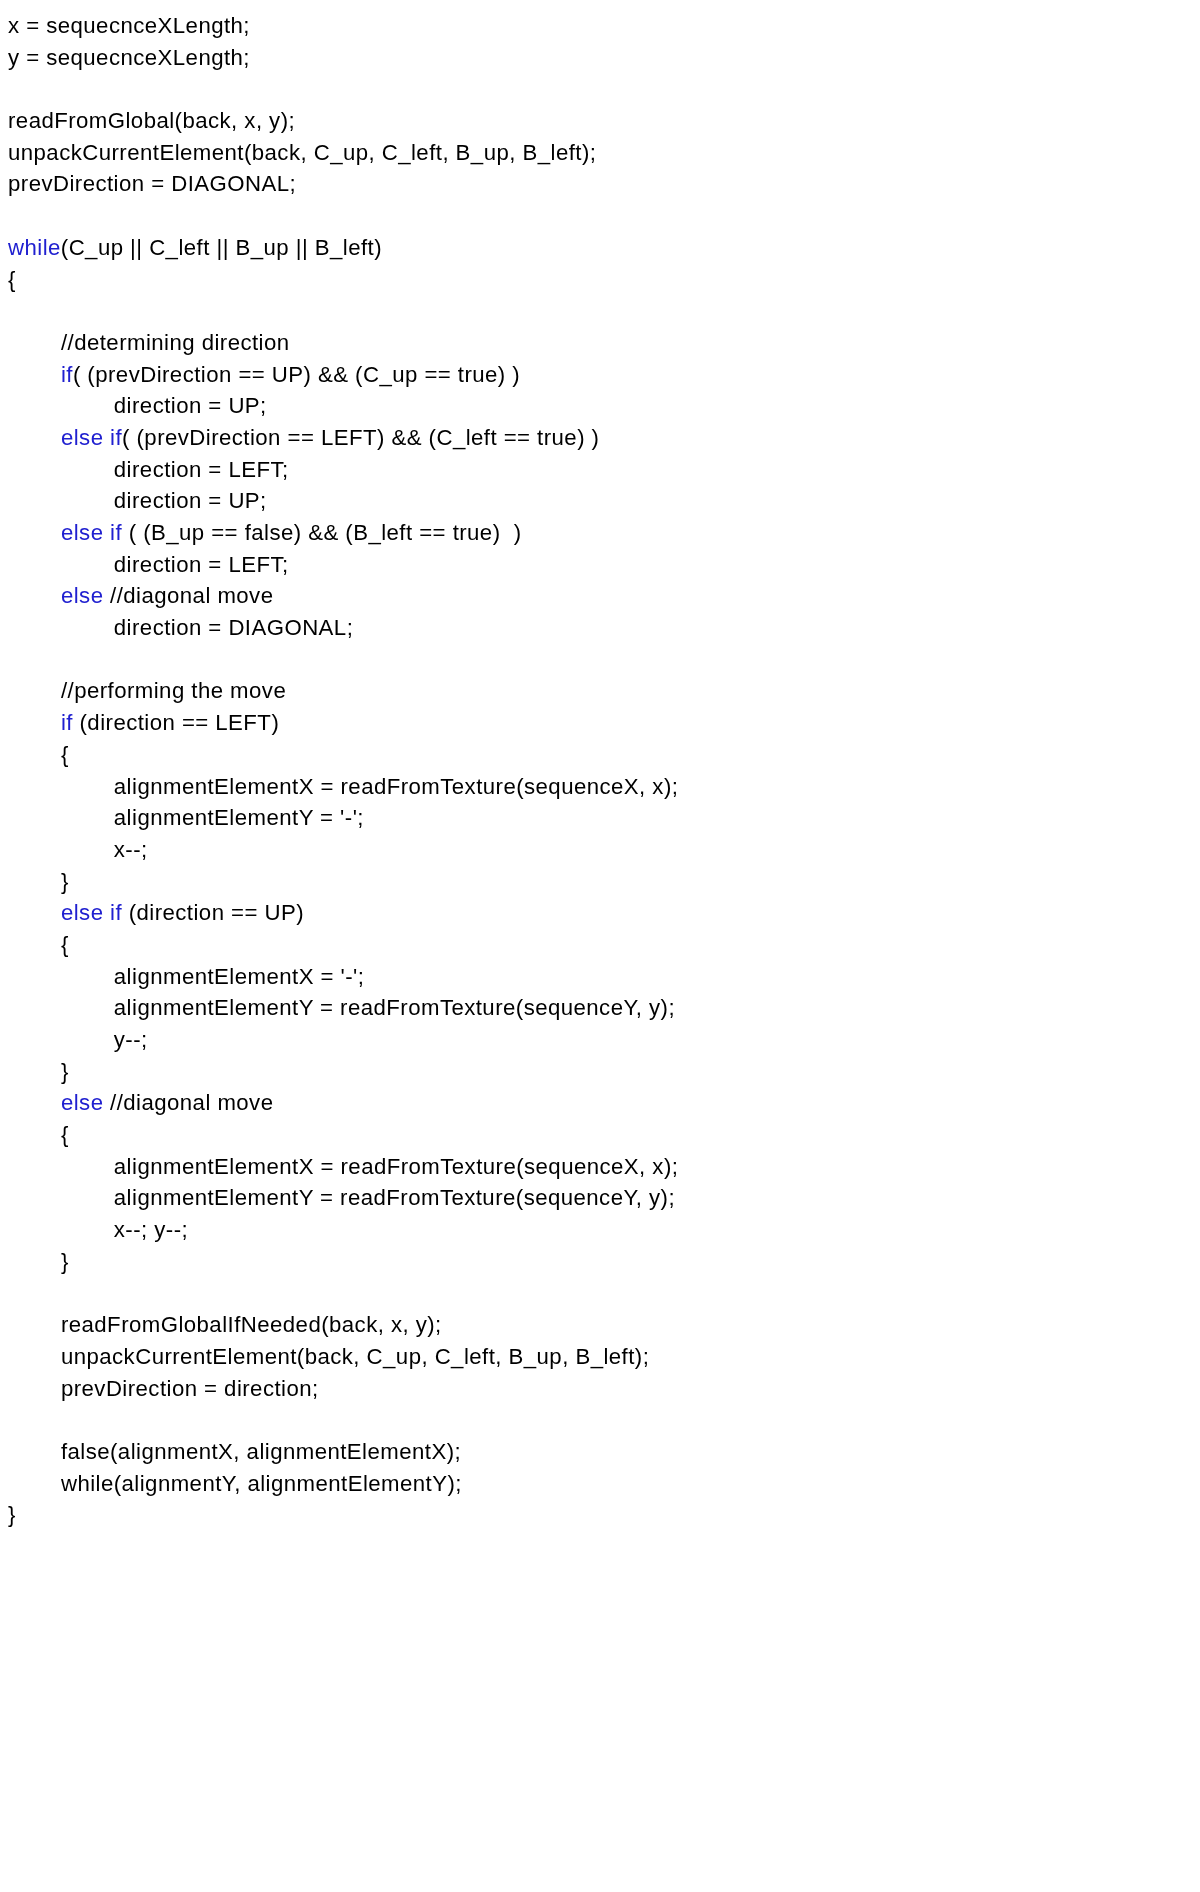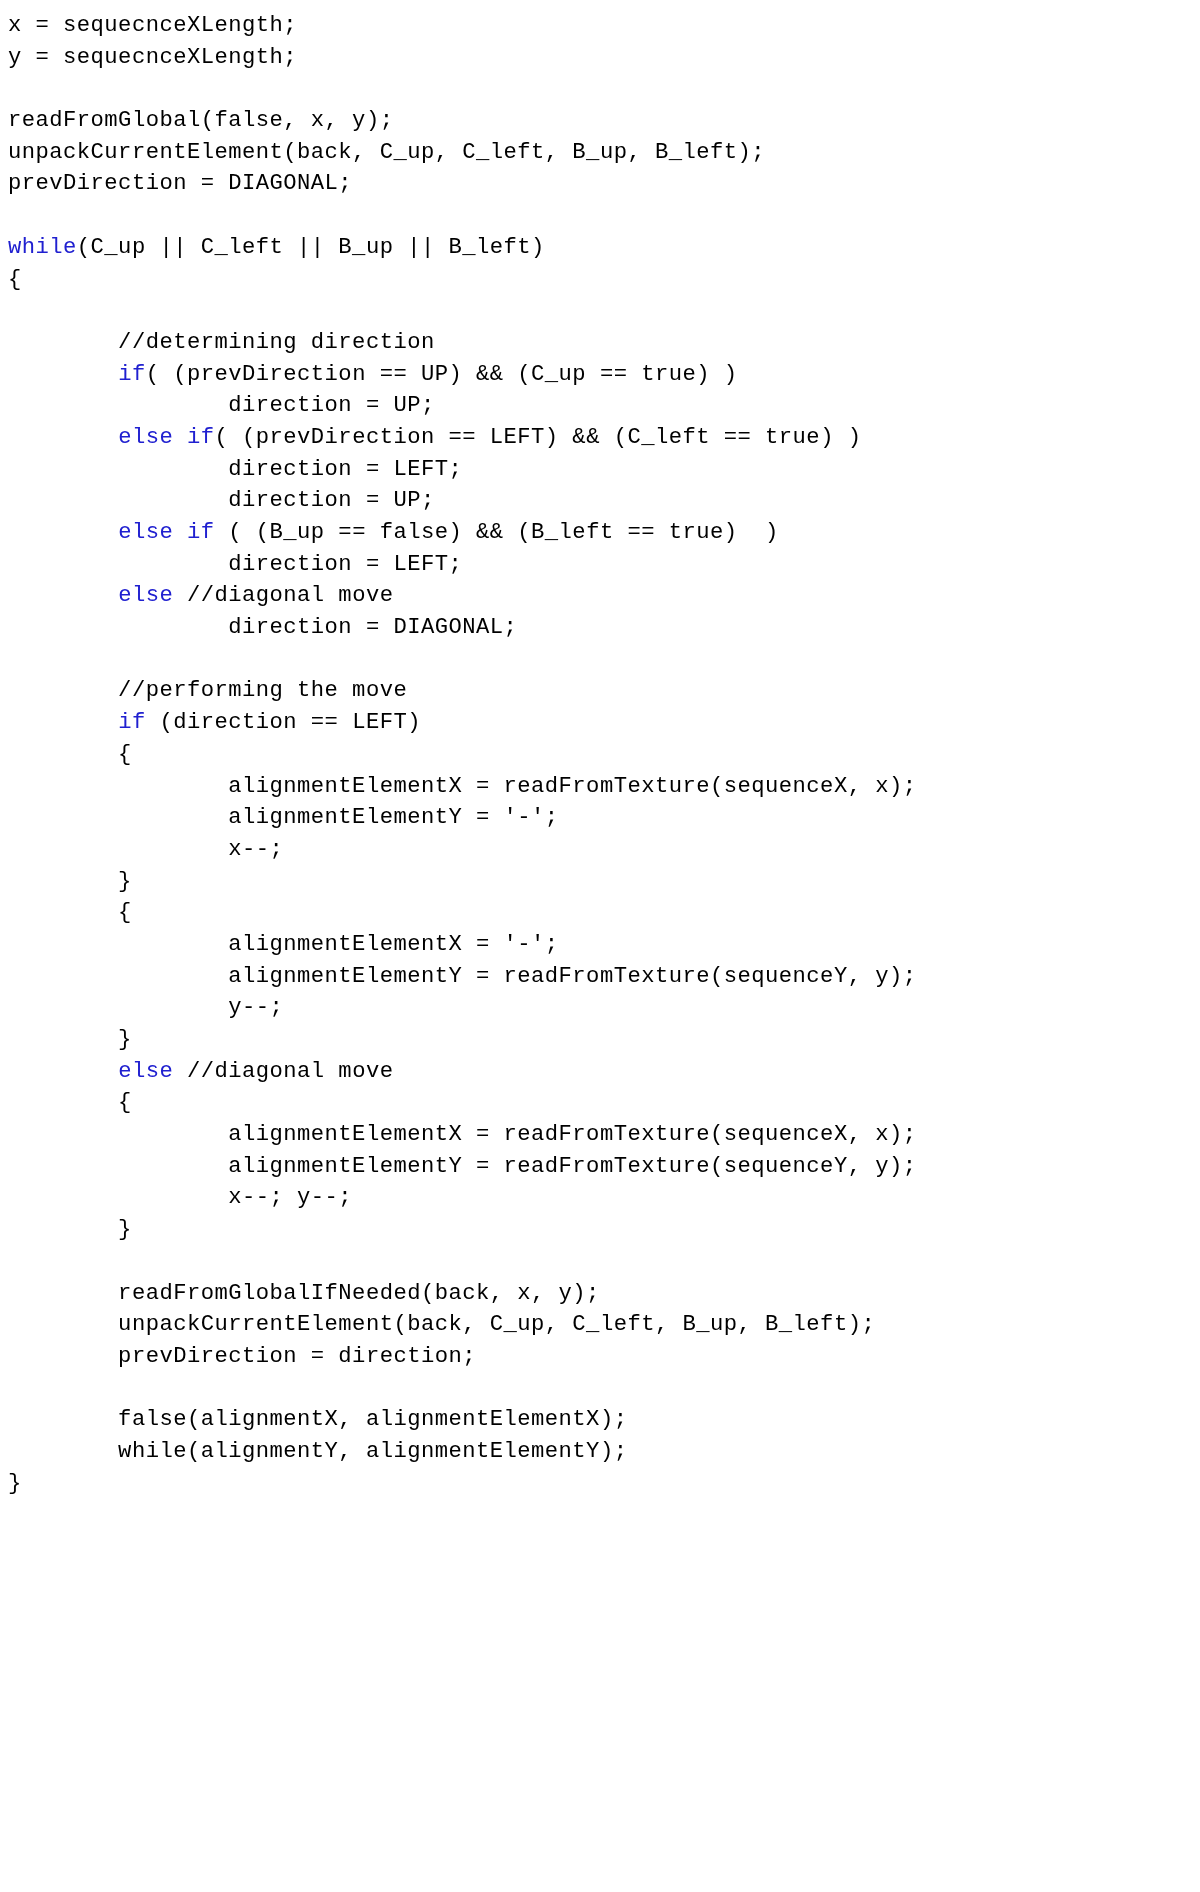--- a/index.html
+++ b/index.html
@@ -15,21 +15,21 @@
     font-family: "DejaVu Sans Mono", "Liberation Mono", monospace;
   }
   #listing {
     box-sizing: border-box;
     width: 1200px;
     height: 1892px;
     padding: 10px 0 0 8px;
     background: #ffffff;
   }
   .code-line {
-    font-family: Liberation Mono, monospace;
+    font-family: Liberation Sans, sans-serif;
     font-size: 22.2px;
     line-height: 31.7px;
     height: 31.7px;
     color: #000000;
     white-space: pre;
     letter-spacing: 0.45px;
     -webkit-font-smoothing: antialiased;
   }
   .code-line.blank {
     color: transparent;
@@ -42,21 +42,21 @@
     color: #000000;
   }
 </style>
 </head>
 <body>
 
 <div id="listing">
     <div class="code-line"><span class="tok">x = sequecnceXLength;</span></div>
     <div class="code-line"><span class="tok">y = sequecnceXLength;</span></div>
     <div class="code-line blank">&nbsp;</div>
-    <div class="code-line"><span class="tok">readFromGlobal(false, x, y);</span></div>
+    <div class="code-line"><span class="tok">readFromGlobal(back, x, y);</span></div>
     <div class="code-line"><span class="tok">unpackCurrentElement(back, C_up, C_left, B_up, B_left);</span></div>
     <div class="code-line"><span class="tok">prevDirection = DIAGONAL;</span></div>
     <div class="code-line blank">&nbsp;</div>
     <div class="code-line"><span class="kw" style="color: rgb(32, 32, 208);">while</span><span class="tok">(C_up || C_left || B_up || B_left)</span></div>
     <div class="code-line"><span class="tok">{</span></div>
     <div class="code-line blank">&nbsp;</div>
     <div class="code-line"><span class="tok">        //determining direction</span></div>
     <div class="code-line"><span class="tok">        </span><span class="kw" style="color: rgb(32, 32, 208);">if</span><span class="tok">( (prevDirection == UP) &amp;&amp; (C_up == true) )</span></div>
     <div class="code-line"><span class="tok">                direction = UP;</span></div>
     <div class="code-line"><span class="tok">        </span><span class="kw" style="color: rgb(32, 32, 208);">else</span><span class="tok"> </span><span class="kw" style="color: rgb(32, 32, 208);">if</span><span class="tok">( (prevDirection == LEFT) &amp;&amp; (C_left == true) )</span></div>
@@ -67,20 +67,21 @@
     <div class="code-line"><span class="tok">        </span><span class="kw" style="color: rgb(32, 32, 208);">else</span><span class="tok"> //diagonal move</span></div>
     <div class="code-line"><span class="tok">                direction = DIAGONAL;</span></div>
     <div class="code-line blank">&nbsp;</div>
     <div class="code-line"><span class="tok">        //performing the move</span></div>
     <div class="code-line"><span class="tok">        </span><span class="kw" style="color: rgb(32, 32, 208);">if</span><span class="tok"> (direction == LEFT)</span></div>
     <div class="code-line"><span class="tok">        {</span></div>
     <div class="code-line"><span class="tok">                alignmentElementX = readFromTexture(sequenceX, x);</span></div>
     <div class="code-line"><span class="tok">                alignmentElementY = '-';</span></div>
     <div class="code-line"><span class="tok">                x--;</span></div>
     <div class="code-line"><span class="tok">        }</span></div>
+    <div class="code-line"><span class="tok">        </span><span class="kw" style="color: rgb(32, 32, 208);">else</span><span class="tok"> </span><span class="kw" style="color: rgb(32, 32, 208);">if</span><span class="tok"> (direction == UP)</span></div>
     <div class="code-line"><span class="tok">        {</span></div>
     <div class="code-line"><span class="tok">                alignmentElementX = '-';</span></div>
     <div class="code-line"><span class="tok">                alignmentElementY = readFromTexture(sequenceY, y);</span></div>
     <div class="code-line"><span class="tok">                y--;</span></div>
     <div class="code-line"><span class="tok">        }</span></div>
     <div class="code-line"><span class="tok">        </span><span class="kw" style="color: rgb(32, 32, 208);">else</span><span class="tok"> //diagonal move</span></div>
     <div class="code-line"><span class="tok">        {</span></div>
     <div class="code-line"><span class="tok">                alignmentElementX = readFromTexture(sequenceX, x);</span></div>
     <div class="code-line"><span class="tok">                alignmentElementY = readFromTexture(sequenceY, y);</span></div>
     <div class="code-line"><span class="tok">                x--; y--;</span></div>

